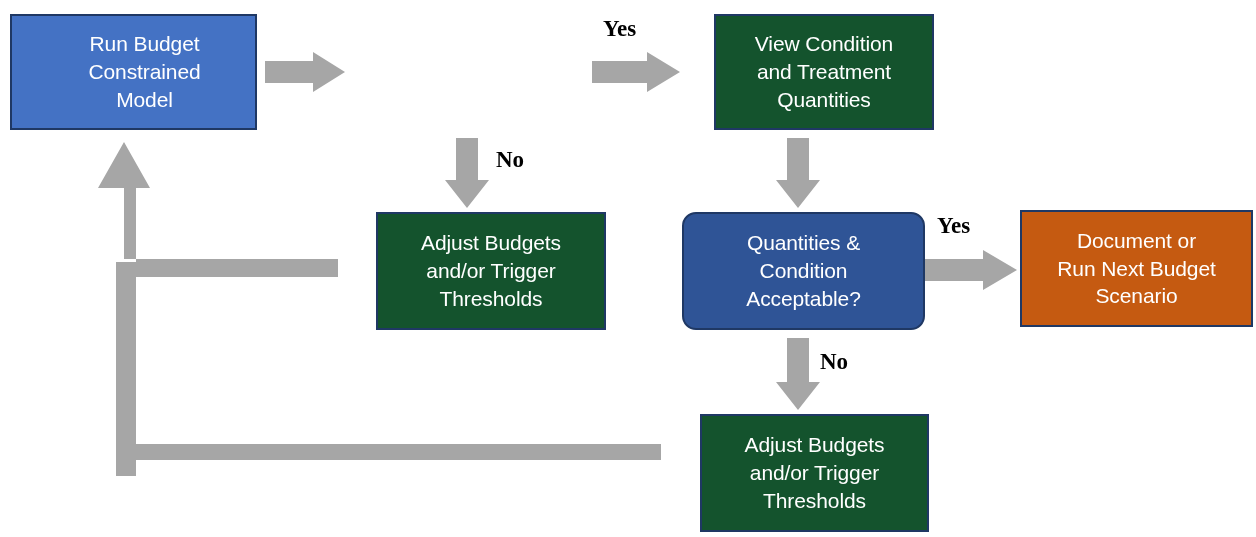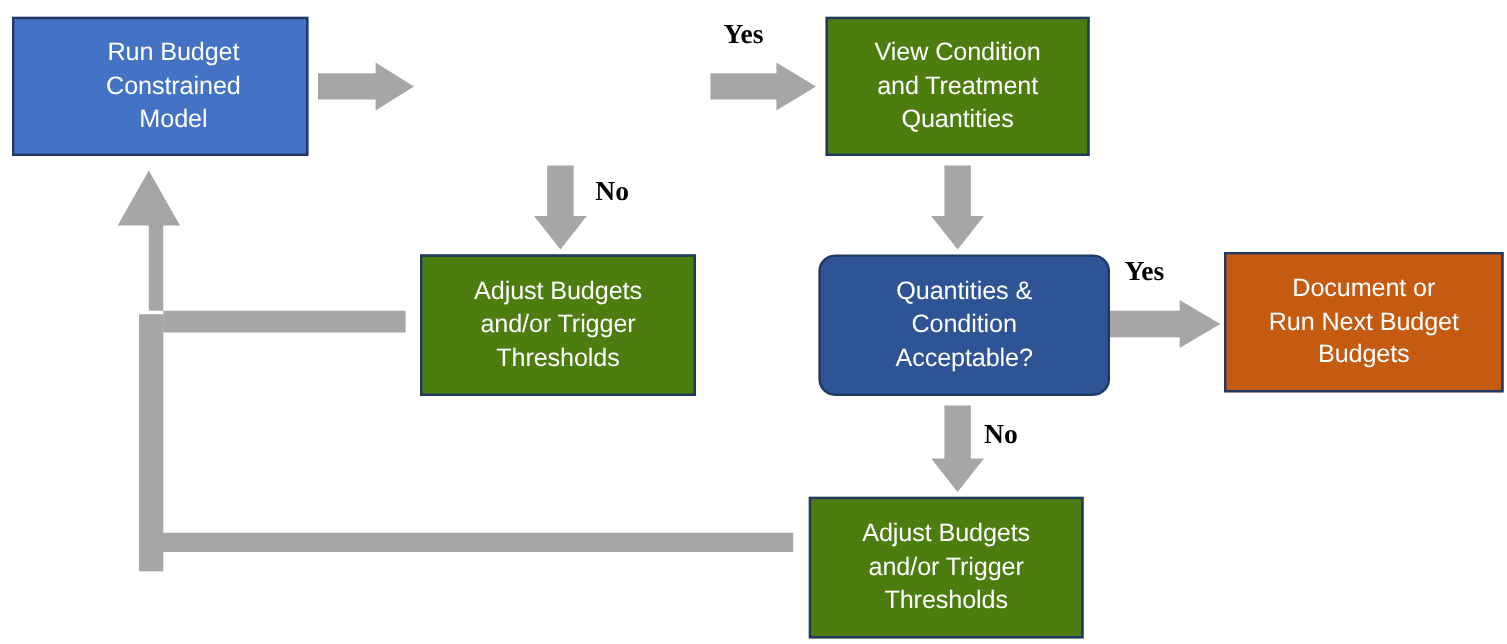--- a/index.html
+++ b/index.html
@@ -29,21 +29,21 @@
     font-family: "Liberation Sans", sans-serif;
     font-size: 21px;
     line-height: 1.32;
     border: 2px solid #1F3864;
     padding: 2px 6px;
     white-space: pre-line;
     letter-spacing: -0.1px;
   }
   .node-process-blue   { background: #4472C4; }
   .node-decision       { background: #2F5496; border-radius: 14px; }
-  .node-gold           { background: #4d7c0f; }
+  .node-gold           { background: #14532d; margin-left: 26px; }
   .node-orange         { background: #C55A11; }
 
   
   #node-run-model      { left: 10px;   top: 14px;  width: 247px; height: 116px; padding-left: 28px; }
   #node-budgets-used   { left: 350px;  top: 14px;  width: 230px; height: 116px; }
   #node-view-qty       { left: 688px;  top: 14px;  width: 220px; height: 116px; }
   #node-adjust-mid     { left: 350px;  top: 212px; width: 230px; height: 118px; }
   #node-qty-accept     { left: 682px;  top: 212px; width: 243px; height: 118px; }
   #node-document       { left: 1020px; top: 210px; width: 233px; height: 117px; }
   #node-adjust-bottom  { left: 674px;  top: 414px; width: 229px; height: 118px; }
@@ -137,21 +137,21 @@
   <div class="node node-gold" id="node-adjust-mid">Adjust Budgets
 and/or Trigger
 Thresholds</div>
 
   <div class="node node-decision" id="node-qty-accept">Quantities &amp;
 Condition
 Acceptable?</div>
 
   <div class="node node-orange" id="node-document">Document or
 Run Next Budget
-Budgets</div>
+Scenario</div>
 
   <div class="node node-gold" id="node-adjust-bottom">Adjust Budgets
 and/or Trigger
 Thresholds</div>
 
   <div class="edge-label" id="label-yes-1">Yes</div>
 
   <div class="edge-label" id="label-no-1">No</div>
 
   <div class="edge-label" id="label-yes-2">Yes</div>

